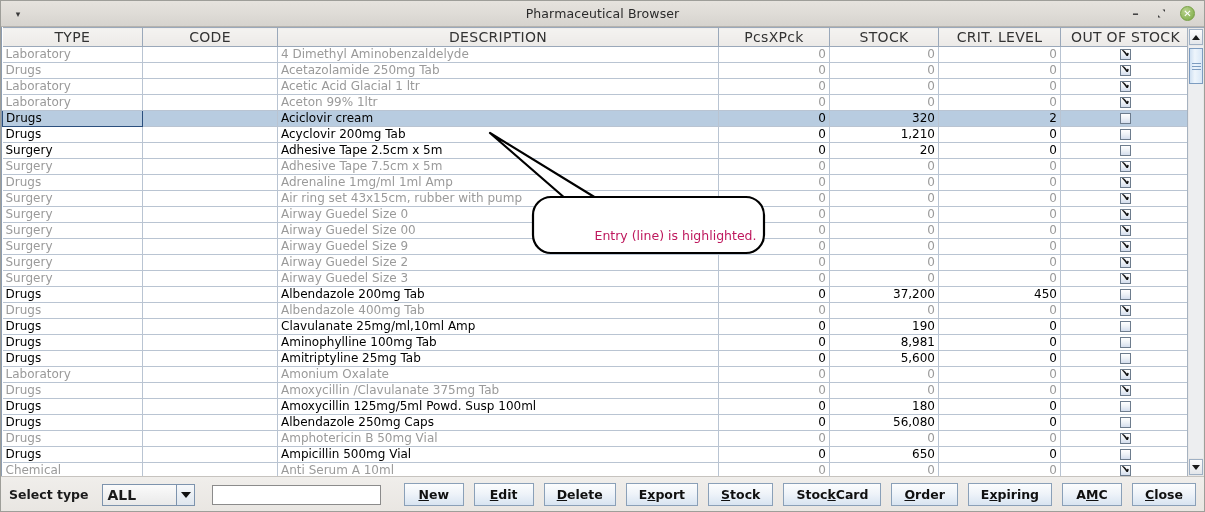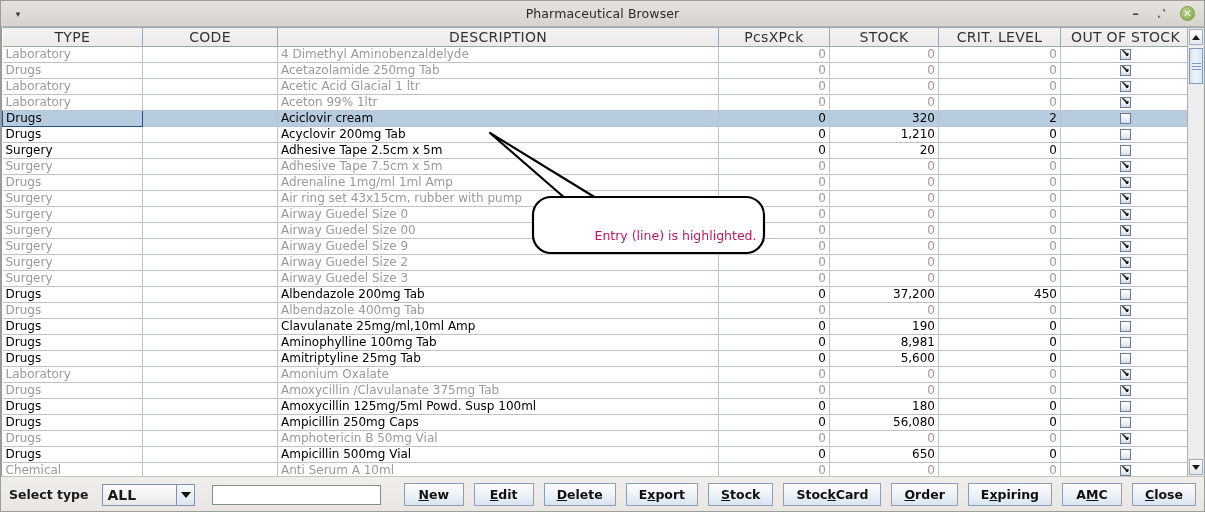--- a/index.html
+++ b/index.html
@@ -566,21 +566,21 @@
               <td></td>
               <td>Amoxycillin 125mg/5ml Powd. Susp 100ml</td>
               <td class="num">0</td>
               <td class="num">180</td>
               <td class="num">0</td>
               <td class="chk"><span class="cb"></span></td>
             </tr>
             <tr>
               <td class="c-type">Drugs</td>
               <td></td>
-              <td>Ampicillin 250mg Caps</td>
+              <td>Albendazole 250mg Caps</td>
               <td class="num">0</td>
               <td class="num">56,080</td>
               <td class="num">0</td>
               <td class="chk"><span class="cb"></span></td>
             </tr>
             <tr class="dim">
               <td class="c-type">Drugs</td>
               <td></td>
               <td>Amphotericin B 50mg Vial</td>
               <td class="num">0</td>

